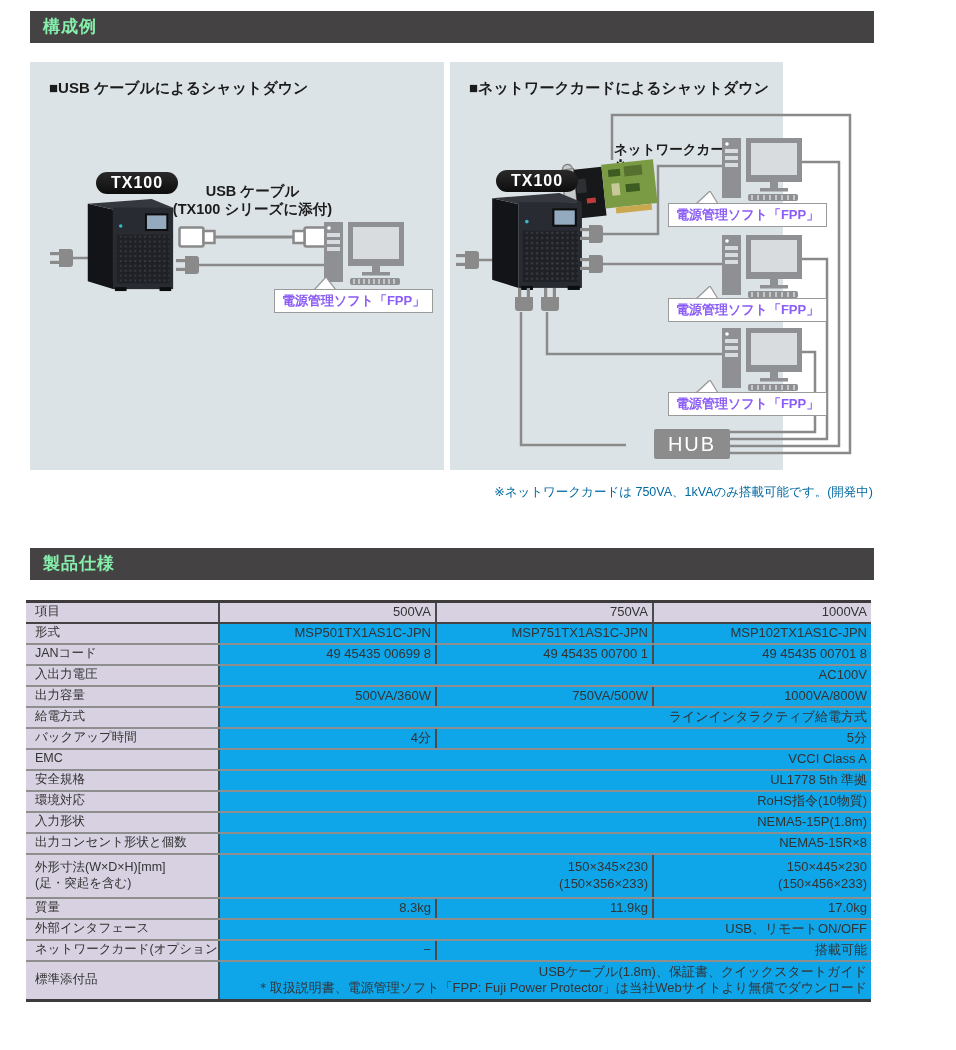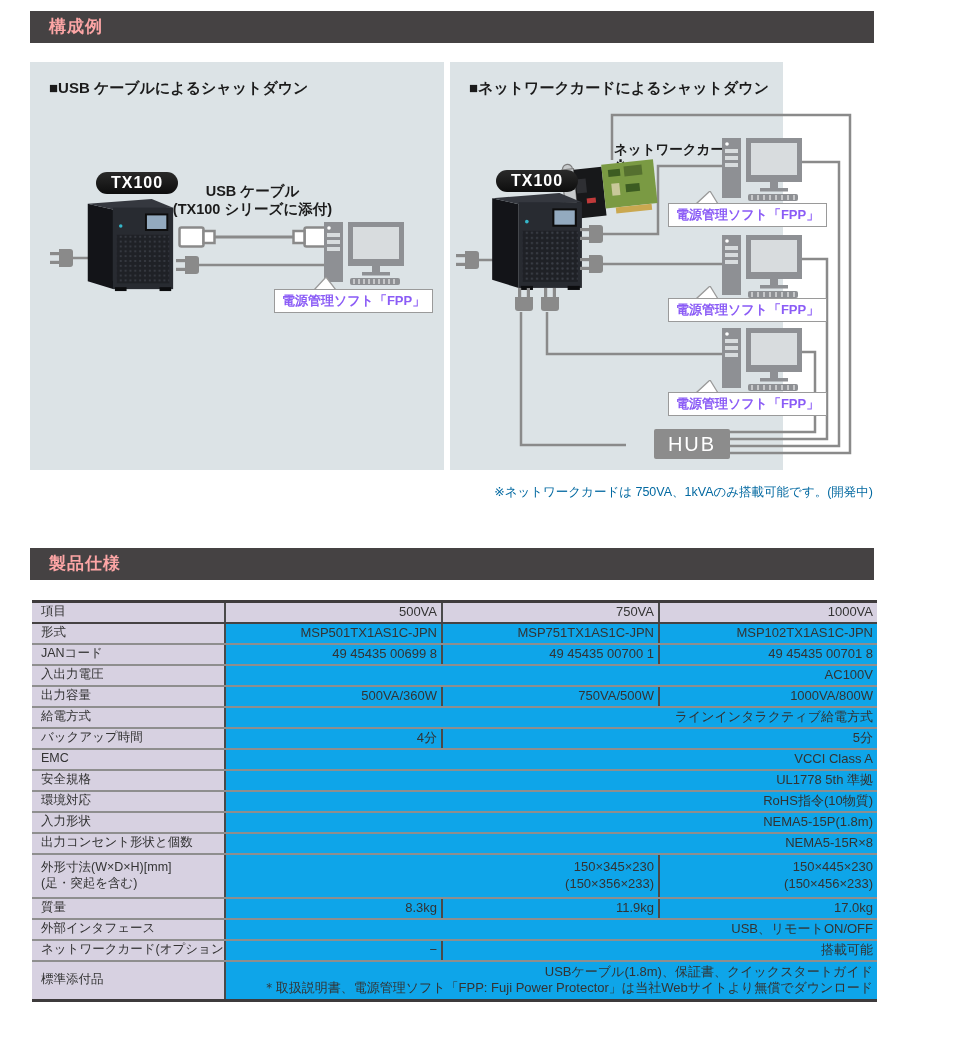--- a/index.html
+++ b/index.html
@@ -1,34 +1,34 @@
 <!DOCTYPE html>
 <html><head>
 <meta charset="utf-8">
 <style>
   html,body{margin:0;padding:0;background:#fff;}
   .page{position:relative;width:956px;height:1050px;background:#ffffff;overflow:hidden;
         font-family:"Liberation Sans","DejaVu Sans",sans-serif;color:#222;}
   .secbar{position:absolute;left:30px;width:844px;height:32px;background:#454243;
-          color:#fca5a5;font-size:17px;font-weight:bold;line-height:32px;padding-left:19px;
+          color:#86efac;font-size:17px;font-weight:bold;line-height:32px;padding-left:13px;
           box-sizing:border-box;letter-spacing:1px;}
   .panel{position:absolute;top:62px;height:408px;background:#dce3e6;}
   .panel-title{position:absolute;left:19px;top:17px;font-size:15px;font-weight:bold;color:#1b1b1b;}
   .wires{position:absolute;left:0;top:0;}
   .badge{position:absolute;background:linear-gradient(#2a2a2a,#0d0d0d);color:#fff;
          font-size:16px;font-weight:bold;letter-spacing:1px;padding:2px 15px;border-radius:14px;}
   .dlabel{position:absolute;font-size:14.5px;font-weight:bold;color:#1b1b1b;text-align:center;line-height:1.25;}
   .callout{position:absolute;background:#fff;border:1.5px solid #9a9a9a;font-size:13px;font-weight:bold;
            color:#8b5cf6;padding:2px 7px;white-space:nowrap;}
   .pointer{position:absolute;}
   .hubbox{position:absolute;background:#8c8c8c;color:#fff;text-align:center;border-radius:2px;}
   .footnote{position:absolute;font-size:12.5px;color:#0369a1;}
   .gfx{position:absolute;}
   
-  table.spec{position:absolute;left:32px;top:600px;width:845px;border-collapse:collapse;table-layout:fixed;
+  table.spec{position:absolute;left:26px;top:600px;width:845px;border-collapse:collapse;table-layout:fixed;
              border-top:3px solid #3e3b3c;border-bottom:3px solid #3e3b3c;}
   table.spec td{border-bottom:2px solid #8e8e8e;font-size:13px;color:#333;text-align:right;
                 padding:1px 4px;line-height:1.25;overflow:hidden;}
   table.spec tr{height:21px;}
   table.spec tr.h2a{height:44px;}
   table.spec tr.h2b{height:40px;}
   table.spec td.lbl{background:#d7d1e1;text-align:left;padding-left:9px;font-size:12.5px;white-space:nowrap;}
   table.spec td.val{border-left:2px solid #4a4a4a;background:#0ea5e9;}
   table.spec tr.hdr td{background:#d7d1e1;border-bottom:2.5px solid #454243;}
 </style>

